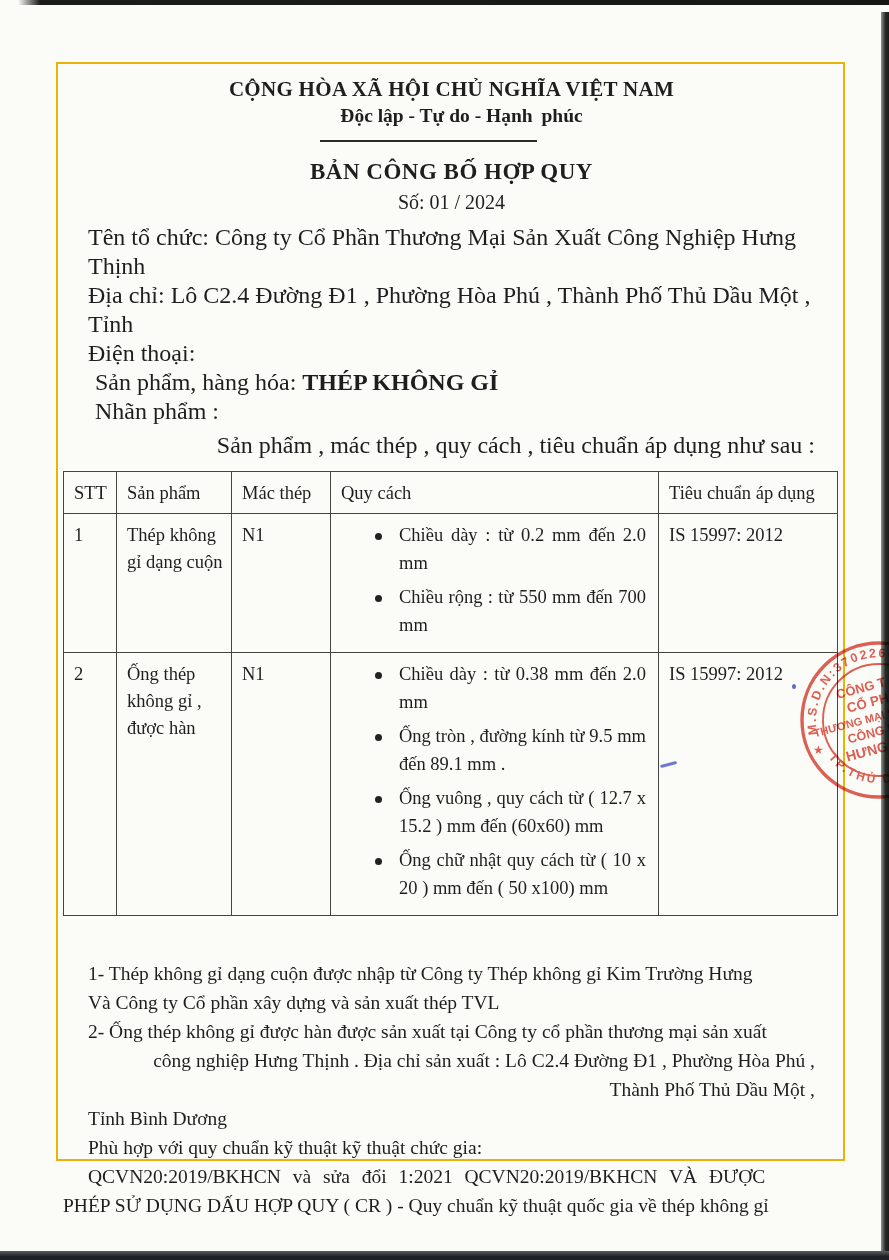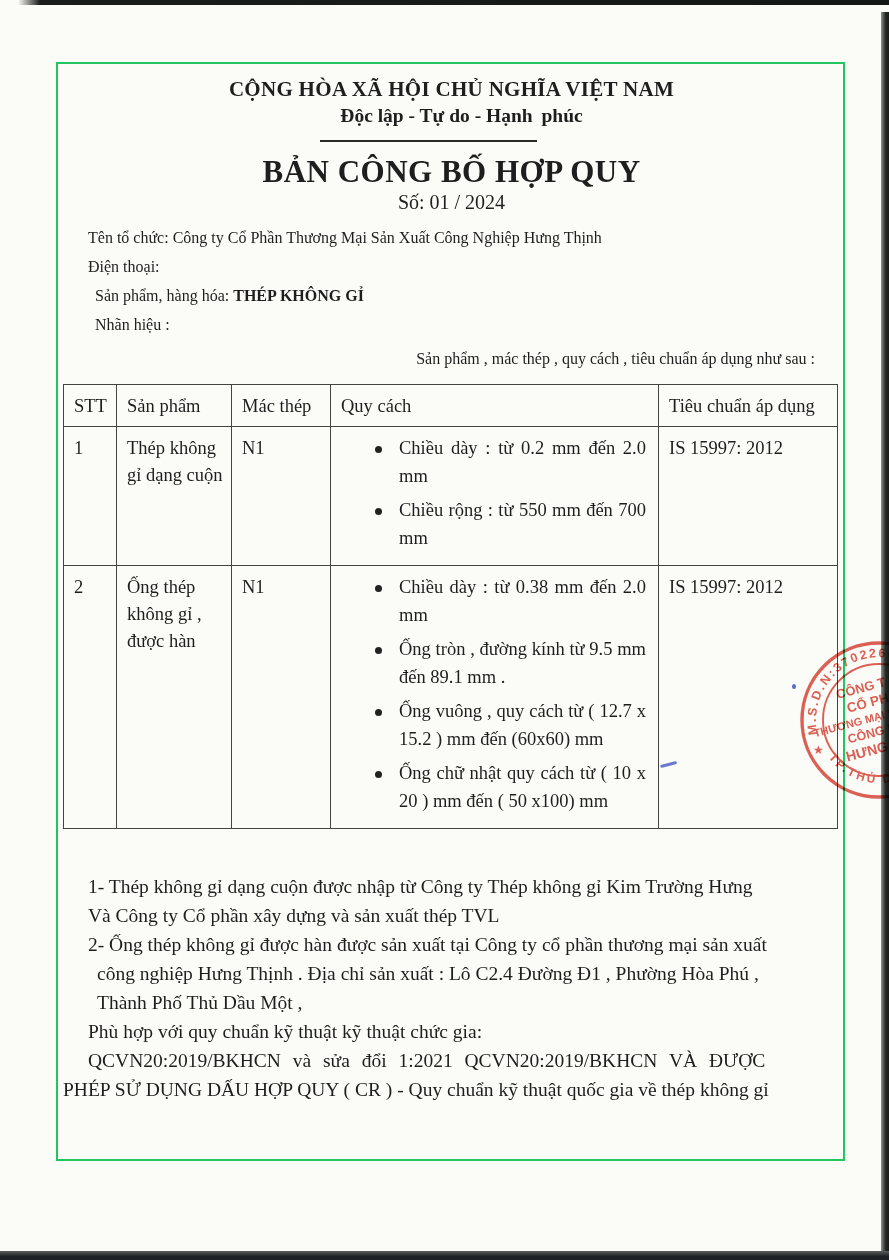--- a/index.html
+++ b/index.html
@@ -23,31 +23,31 @@
     background: linear-gradient(to right, #90948e, #272b27 55%, #181b18);
   }
   .scan-bottom {
     position: absolute; bottom: 0; left: 0; width: 889px; height: 9px;
     background: linear-gradient(to bottom, #5a5e5c, #1e2224 60%);
   }
   
   .frame {
     position: absolute; left: 56px; top: 62px;
     width: 789px; height: 1099px;
-    border: 2px solid #22c55e;
+    border: 2px solid #eab308;
     box-sizing: border-box;
     padding: 12px 28px 0 30px;
   }
   .c { text-align: center; }
   .national-title { font-size: 21px; font-weight: bold; line-height: 26px; letter-spacing: 0.3px; }
   .motto { font-size: 19.5px; font-weight: bold; line-height: 27px; }
   .motto-underline { border-bottom: 2.5px solid #2a2a28; padding: 0 4px 14px 20px; }
-  .doc-title { font-size: 31px; font-weight: bold; line-height: 34px; margin-top: 26px; letter-spacing: 0.5px; }
+  .doc-title { font-size: 23px; font-weight: bold; line-height: 34px; margin-top: 26px; letter-spacing: 0.5px; }
   .doc-number { font-size: 20px; line-height: 26px; }
-  .info { margin-top: 8px; font-size: 16px; }
+  .info { margin-top: 8px; font-size: 24px; }
   .info .line { line-height: 29px; }
   .indent-sm { margin-left: 7px; }
   .bold { font-weight: bold; }
   .intro-line { margin-top: 5px; text-align: right; }
   
   table.spec {
     border-collapse: collapse; table-layout: fixed;
     width: 774px; margin-left: -25px; margin-top: 11px;
     font-size: 18.5px;
   }
@@ -72,21 +72,21 @@
     text-align: justify; line-height: 27.5px;
   }
   ul.specs li::before {
     content: ""; position: absolute; left: 6px; top: 11px;
     width: 7px; height: 7px; border-radius: 50%; background: #222;
   }
   td.c-std { padding-left: 12px; }
   
   .notes { margin-top: 43px; font-size: 19.5px; }
   .notes .nline { line-height: 29px; }
-  .ind { margin-left: 9px; }
+  .ind { margin-left: 26px; text-align: right; }
   .wide-just { word-spacing: 7px; }
   .outdent { margin-left: -25px; }
   
   .stamp {
     position: absolute; left: 759px; top: 600px;
     width: 240px; height: 240px;
     mix-blend-mode: multiply; opacity: 0.92;
   }
   .stamp text {
     font-family: "Liberation Sans", "DejaVu Sans", sans-serif;
@@ -114,23 +114,24 @@
   <div class="frame">
 
     <div class="national-title c">CỘNG HÒA XÃ HỘI CHỦ NGHĨA VIỆT NAM</div>
     <div class="motto c"><span class="motto-underline">Độc lập - Tự do - Hạnh</span><span> phúc</span></div>
 
     <div class="doc-title c">BẢN CÔNG BỐ HỢP QUY</div>
     <div class="doc-number c">Số: 01 / 2024</div>
 
     <div class="info">
       <div class="line">Tên tổ chức: Công ty Cổ Phần Thương Mại Sản Xuất Công Nghiệp Hưng Thịnh</div>
+      <div class="line">Địa chỉ: Lô C2.4 Đường Đ1 , Phường Hòa Phú , Thành Phố Thủ Dầu Một , Tỉnh</div>
       <div class="line">Điện thoại:</div>
       <div class="line indent-sm"><span>Sản phẩm, hàng hóa: </span><span class="bold">THÉP KHÔNG GỈ</span></div>
-      <div class="line indent-sm">Nhãn hiệu :</div>
+      <div class="line indent-sm">Nhãn phẩm :</div>
       <div class="line indent-sm intro-line">Sản phẩm , mác thép , quy cách , tiêu chuẩn áp dụng như sau :</div>
     </div>
 
     <table class="spec">
       <colgroup>
         <col style="width:53px">
           <col style="width:115px">
           <col style="width:99px">
           <col style="width:328px">
           <col style="width:179px">
@@ -171,20 +172,21 @@
       </tr>
     </tbody>
       </table>
 
     <div class="notes">
       <div class="nline">1- Thép không gỉ dạng cuộn được nhập từ Công ty Thép không gỉ Kim Trường Hưng</div>
       <div class="nline">Và Công ty Cổ phần xây dựng và sản xuất thép TVL</div>
       <div class="nline">2- Ống thép không gỉ được hàn được sản xuất tại Công ty cổ phần thương mại sản xuất</div>
       <div class="nline ind">công nghiệp Hưng Thịnh . Địa chỉ sản xuất : Lô C2.4 Đường Đ1 , Phường Hòa Phú ,</div>
       <div class="nline ind">Thành Phố Thủ Dầu Một ,</div>
+      <div class="nline">Tỉnh Bình Dương</div>
       <div class="nline">Phù hợp với quy chuẩn kỹ thuật kỹ thuật chức gia:</div>
       <div class="nline wide-just">QCVN20:2019/BKHCN và sửa đổi 1:2021 QCVN20:2019/BKHCN VÀ ĐƯỢC</div>
       <div class="nline outdent">PHÉP SỬ DỤNG DẤU HỢP QUY ( CR ) - Quy chuẩn kỹ thuật quốc gia về thép không gỉ</div>
     </div>
 
   </div>
 
   <div class="ink-dot"></div>
   <div class="ink-dash"></div>
 

